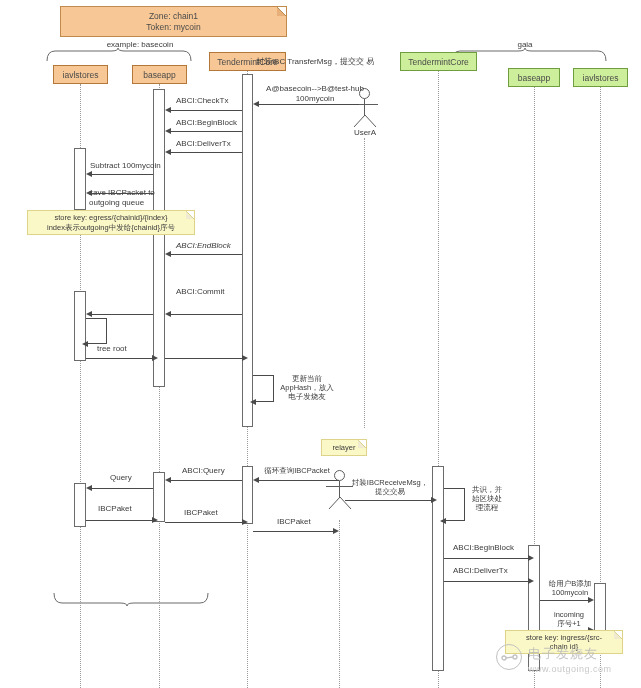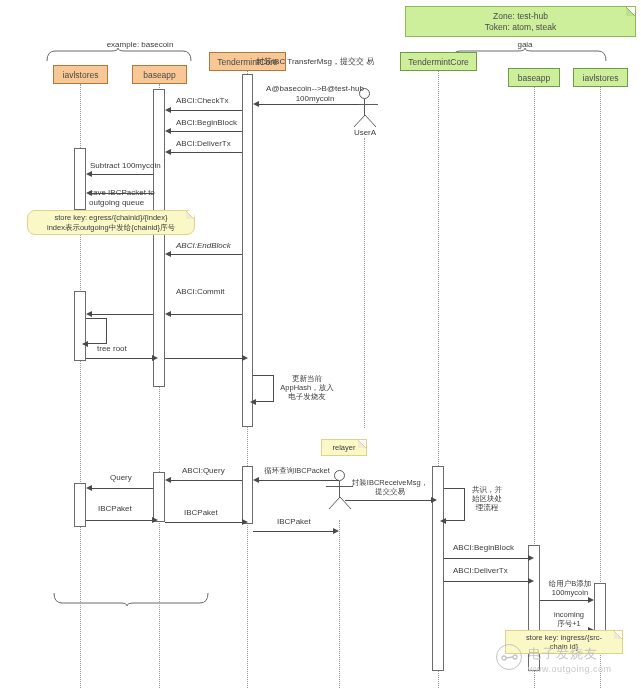--- a/index.html
+++ b/index.html
@@ -69,26 +69,26 @@
   
   .wm{color:#b9b9b9;font-size:13px;font-weight:normal;letter-spacing:1px;opacity:.85;}
   .wm2{color:#c9c9c9;font-size:9px;letter-spacing:.5px;}
   .wmlogo{border:1.6px solid #c2c2c2;border-radius:50%;width:26px;height:26px;}
 </style>
 </head>
 <body>
 
 <div class="stage">
 
-
-  <div class="abs zone green" style="left:405px;top:6px;width:231px;height:31px;">
-    <div>Zone: test-hub</div>
-    <div>Token: atom, steak</div>
-    <div class="fold" style="background:linear-gradient(225deg,#ffffff 49%,#8cbb55 50%,#bde08a 52%);"></div>
-  </div>
+  <div class="abs zone orange" style="left:60px;top:6px;width:227px;height:31px;">
+    <div>Zone: chain1</div>
+    <div>Token: mycoin</div>
+    <div class="fold" style="background:linear-gradient(225deg,#ffffff 49%,#c08a4d 50%,#e7b07a 52%);"></div>
+  </div>
+
 
   <div class="abs plainlabel" style="left:80px;top:40px;width:120px;">example: basecoin</div>
   <svg class="abs" style="left:45px;top:48px;" width="150" height="14">
     <path d="M2,13 Q2,3 10,3 L66,3 Q73,3 73,0 Q73,3 80,3 L138,3 Q146,3 146,13" fill="none" stroke="#6b6b6b" stroke-width="1"></path>
   </svg>
 
   <div class="abs plainlabel" style="left:495px;top:40px;width:60px;">gaia</div>
   <svg class="abs" style="left:450px;top:48px;" width="160" height="14">
     <path d="M2,13 Q2,3 10,3 L68,3 Q75,3 75,0 Q75,3 82,3 L148,3 Q156,3 156,13" fill="none" stroke="#6b6b6b" stroke-width="1"></path>
   </svg>
@@ -174,21 +174,21 @@
   <div class="abs msgline" style="left:92px;top:174px;width:61px;"></div>
   <div class="abs arrowL" style="left:86px;top:171px;"></div>
 
   <div class="abs msglabel wrap" style="left:89px;top:188px;width:76px;text-align:left;">
     <span>save IBCPacket to</span>
     <span>outgoing queue</span>
   </div>
   <div class="abs msgline" style="left:92px;top:193px;width:61px;"></div>
   <div class="abs arrowL" style="left:86px;top:190px;"></div>
 
-  <div class="abs note" style="left:27px;top:210px;width:168px;height:25px;border-radius:8px;">
+  <div class="abs note" style="left:27px;top:210px;width:168px;height:25px;">
     <div>store key: egress/{chainid}/{index}</div>
     <div>index表示outgoing中发给{chainid}序号</div>
     <div class="fold"></div>
   </div>
 
   <div class="abs msglabel" style="left:176px;top:241px;font-style:italic;">ABCI:EndBlock</div>
   <div class="abs msgline" style="left:171px;top:254px;width:71px;"></div>
   <div class="abs arrowL" style="left:165px;top:251px;"></div>
 
   <div class="abs msglabel" style="left:176px;top:287px;">ABCI:Commit</div>

